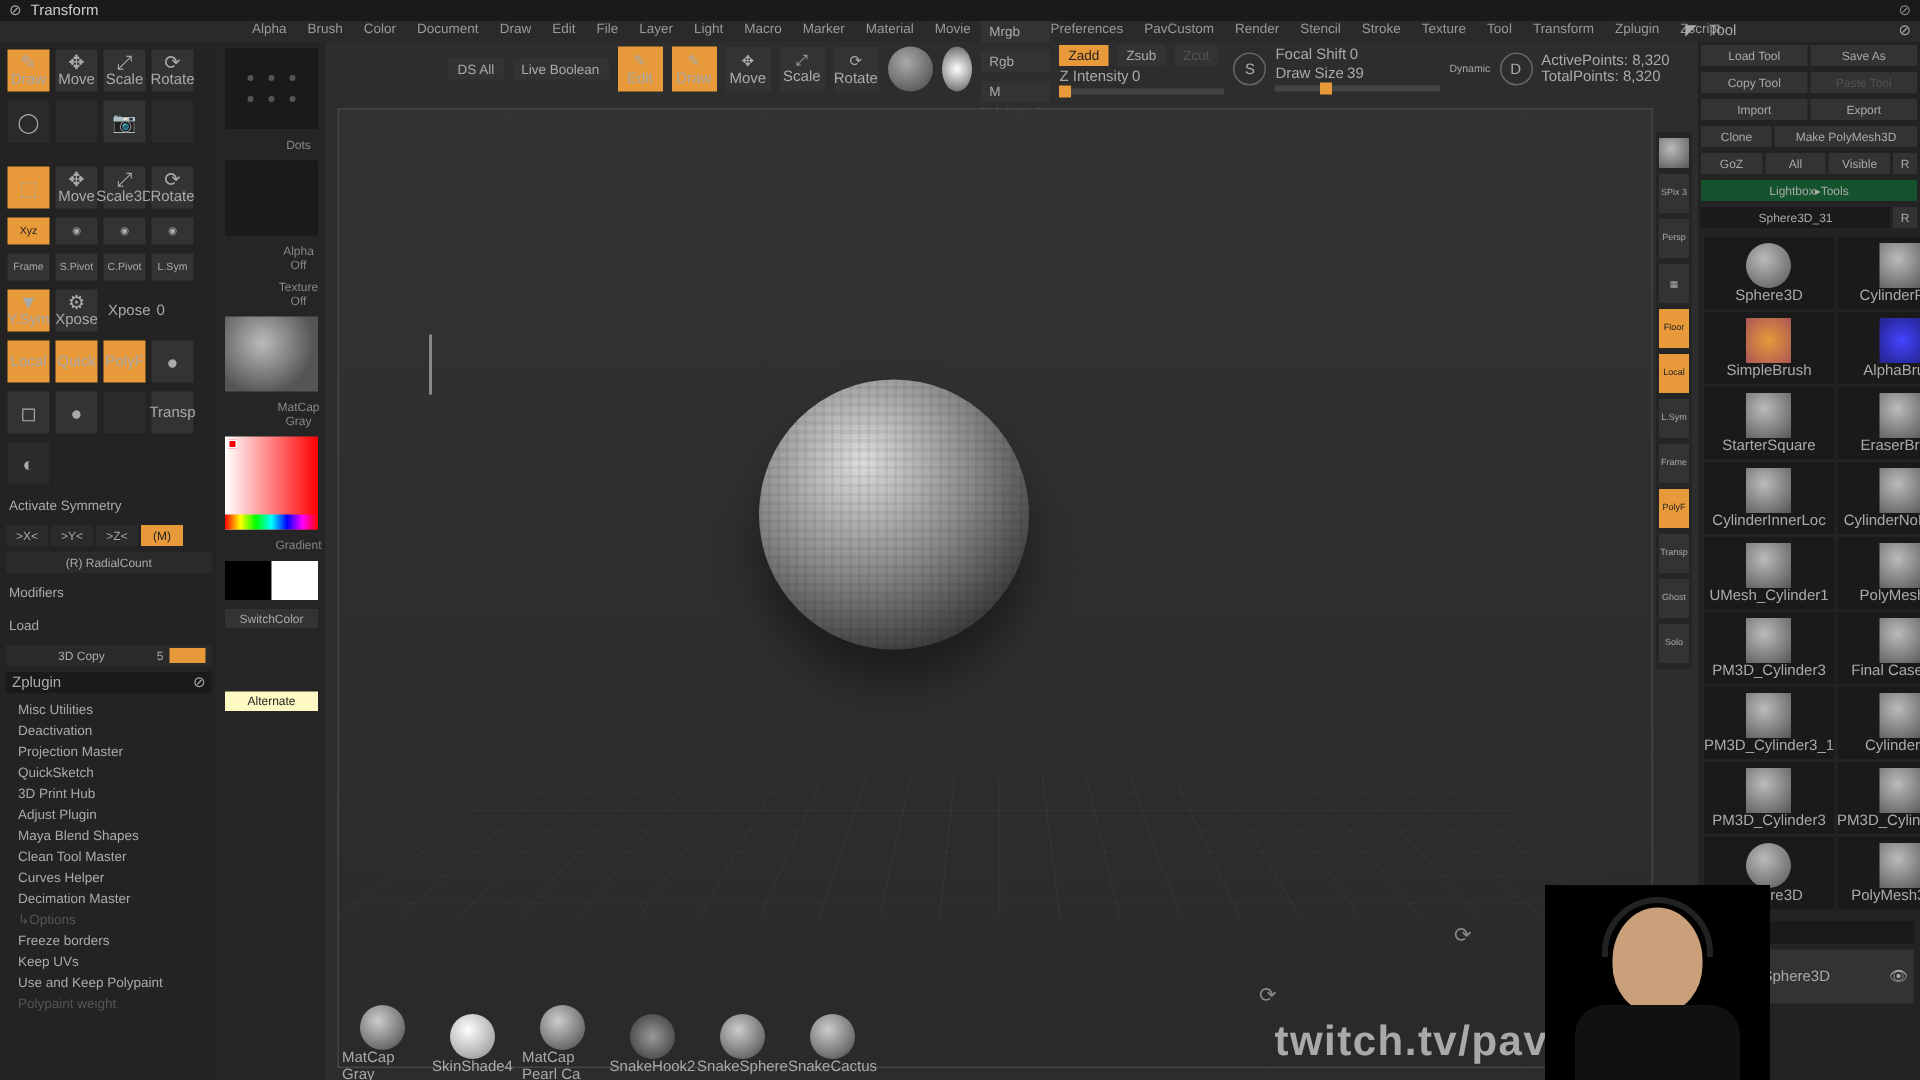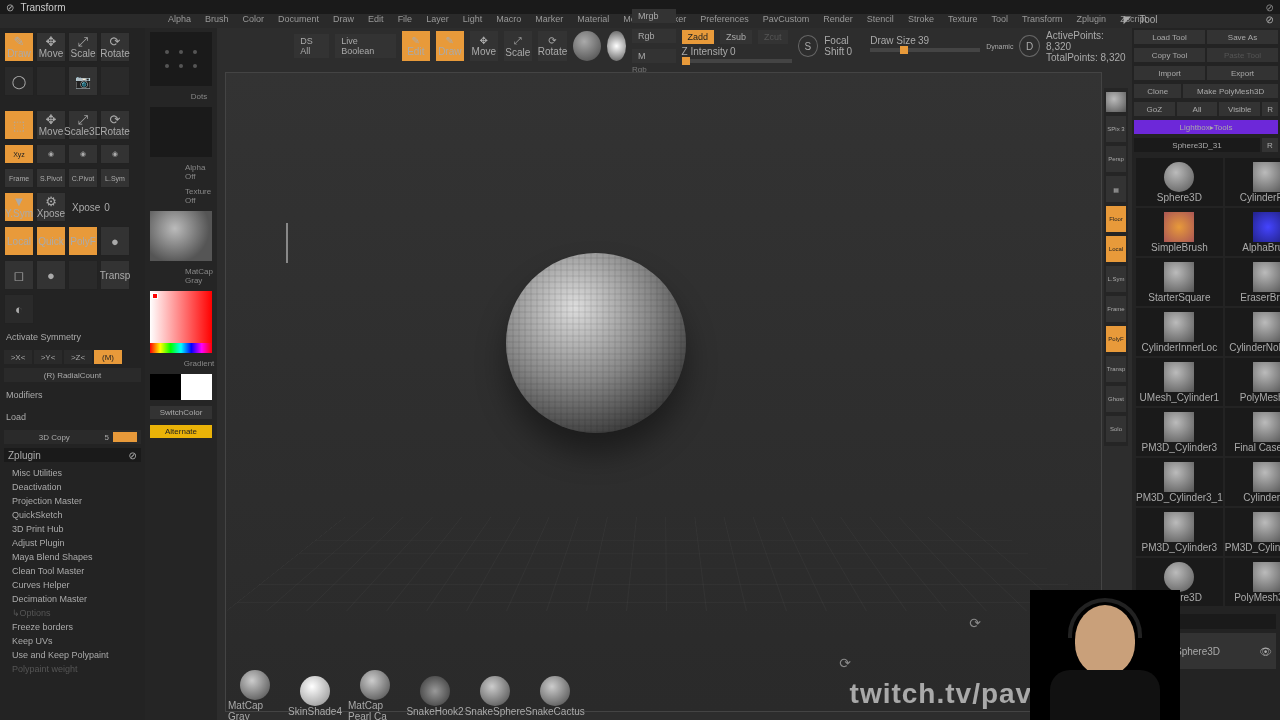--- a/index.html
+++ b/index.html
@@ -25,29 +25,29 @@
 .slider-row { display:flex; align-items:center; gap:4px; height:14px; background:#2a2a2a; padding:0 4px;}
 .slider-row .lab { flex:1; font-size:8px;text-align:center;}
 .slider-row .val { font-size:8px;}
 .slider-row .bar { width:24px; height:10px; background:#e89a3a;}
 .plugin-header { background:#1a1a1a; height:14px; display:flex; align-items:center; padding:0 4px;}
 .plugin-list .item { padding:2px 8px; font-size:9px; color:#aaa; }
 .plugin-list .item.dim { color:#555;}
 .brush-panel { width: 72px; background: #252525; padding:4px; display:flex; flex-direction:column; gap:6px; align-items:center;}
 .dots-well { width:62px; height:54px; background:#1a1a1a; display:flex; align-items:center; justify-content:center;}
 .dots-well .d { width:4px;height:4px;border-radius:50%;background:#555; margin:2px; }
-.small-lab { font-size:8px; color:#888; text-align:left;padding-left:36px;}
+.small-lab { font-size:8px; color:#888; text-align:center;padding-left:36px;}
 .alpha-well { width:62px; height:50px; background:#1a1a1a;}
 .texture-well { width:62px; height:50px; background: radial-gradient(circle at 40% 35%, #bbb, #555 70%);}
 .color-picker { width:62px; height:62px; position:relative; background: linear-gradient(to right, #fff, #f00); }
 .hue-strip { position:absolute; bottom:0; left:0; right:0; height:10px; background: linear-gradient(to right, #f00,#ff0,#0f0,#0ff,#00f,#f0f,#f00);}
 .swatch-row { display:flex; width:62px; height:26px;}
 .swatch-row div { flex:1;}
 .switch-btn { width:62px; height:13px; background:#333; font-size:8px; display:flex; align-items:center; justify-content:center;}
-.switch-btn.on { background:#eab308; color:#222;}
+.switch-btn.on { background:#fef9c3; color:#222;margin-top:36px;}
 .viewport-area { flex:1; background:#2d2d2d; position:relative; display:flex; flex-direction:column;}
 .tool-shelf { height:52px; background:#2a2a2a; display:flex; align-items:center; gap:4px; padding:0 6px;}
 .shelf-thumb { width:50px; height:48px; background:#1a1a1a; display:flex; flex-direction:column; align-items:center; justify-content:center; font-size:8px;}
 .shelf-thumb .ico { width:34px; height:34px; background:#555; margin-bottom:2px;}
 .mini-btn { width:30px; height:30px; background:#333; display:flex; flex-direction:column; align-items:center; justify-content:center; font-size:7px;}
 .mini-btn.active{ background:#e89a3a; color:#222;}
 .pill { padding:2px 6px; background:#333; font-size:9px; }
 .pill.active { background:#e89a3a; color:#222;}
 .slider-ctrl { display:flex; flex-direction:column; gap:2px;}
 .slider-ctrl .track { width:110px; height:4px; background:#444; position:relative;}
@@ -339,21 +339,21 @@
           <span class="pill" style="color:#555">Zcut</span>
         </div>
         <div class="slider-ctrl">
           <span style="font-size:8px"><span>Z Intensity</span> <span>0</span></span>
           <div class="track">
               <div class="knob" style="left:0"></div>
             </div>
         </div>
       </div>
       <div style="width:22px;height:22px;border:1px solid #666;border-radius:50%;display:flex;align-items:center;justify-content:center">S</div>
-      <div style="display:flex;flex-direction:row;gap:2px;">
+      <div style="display:flex;flex-direction:column;gap:2px;">
         <div style="font-size:8px"><span>Focal Shift</span> <span>0</span></div>
         <div class="slider-ctrl">
           <span style="font-size:8px"><span>Draw Size</span> <span>39</span></span>
           <div class="track">
               <div class="knob" style="left:30px"></div>
             </div>
         </div>
       </div>
       <span style="font-size:7px">Dynamic</span>
       <div style="width:22px;height:22px;border:1px solid #666;border-radius:50%;display:flex;align-items:center;justify-content:center">D</div>
@@ -403,21 +403,21 @@
       <div class="rp-btn">Clone</div>
       <div class="rp-btn wide">Make PolyMesh3D</div>
     </div>
     <div class="rp-row">
       <div class="rp-btn">GoZ</div>
       <div class="rp-btn">All</div>
       <div class="rp-btn">Visible</div>
       <div class="rp-btn" style="flex:0 0 16px">R</div>
     </div>
     <div class="rp-row">
-      <div class="rp-btn wide" style="background:#6d28d9">Lightbox▸Tools</div>
+      <div class="rp-btn wide" style="background:#14532d">Lightbox▸Tools</div>
     </div>
     <div class="rp-row">
       <div class="rp-btn wide" style="background:#1a1a1a">Sphere3D_31</div>
       <div class="rp-btn" style="flex:0 0 16px">R</div>
     </div>
     <div class="tool-grid">
       <div class="tool-item">
           <div class="ico" style="border-radius:50%"></div>
           <span>Sphere3D</span>
         </div>

